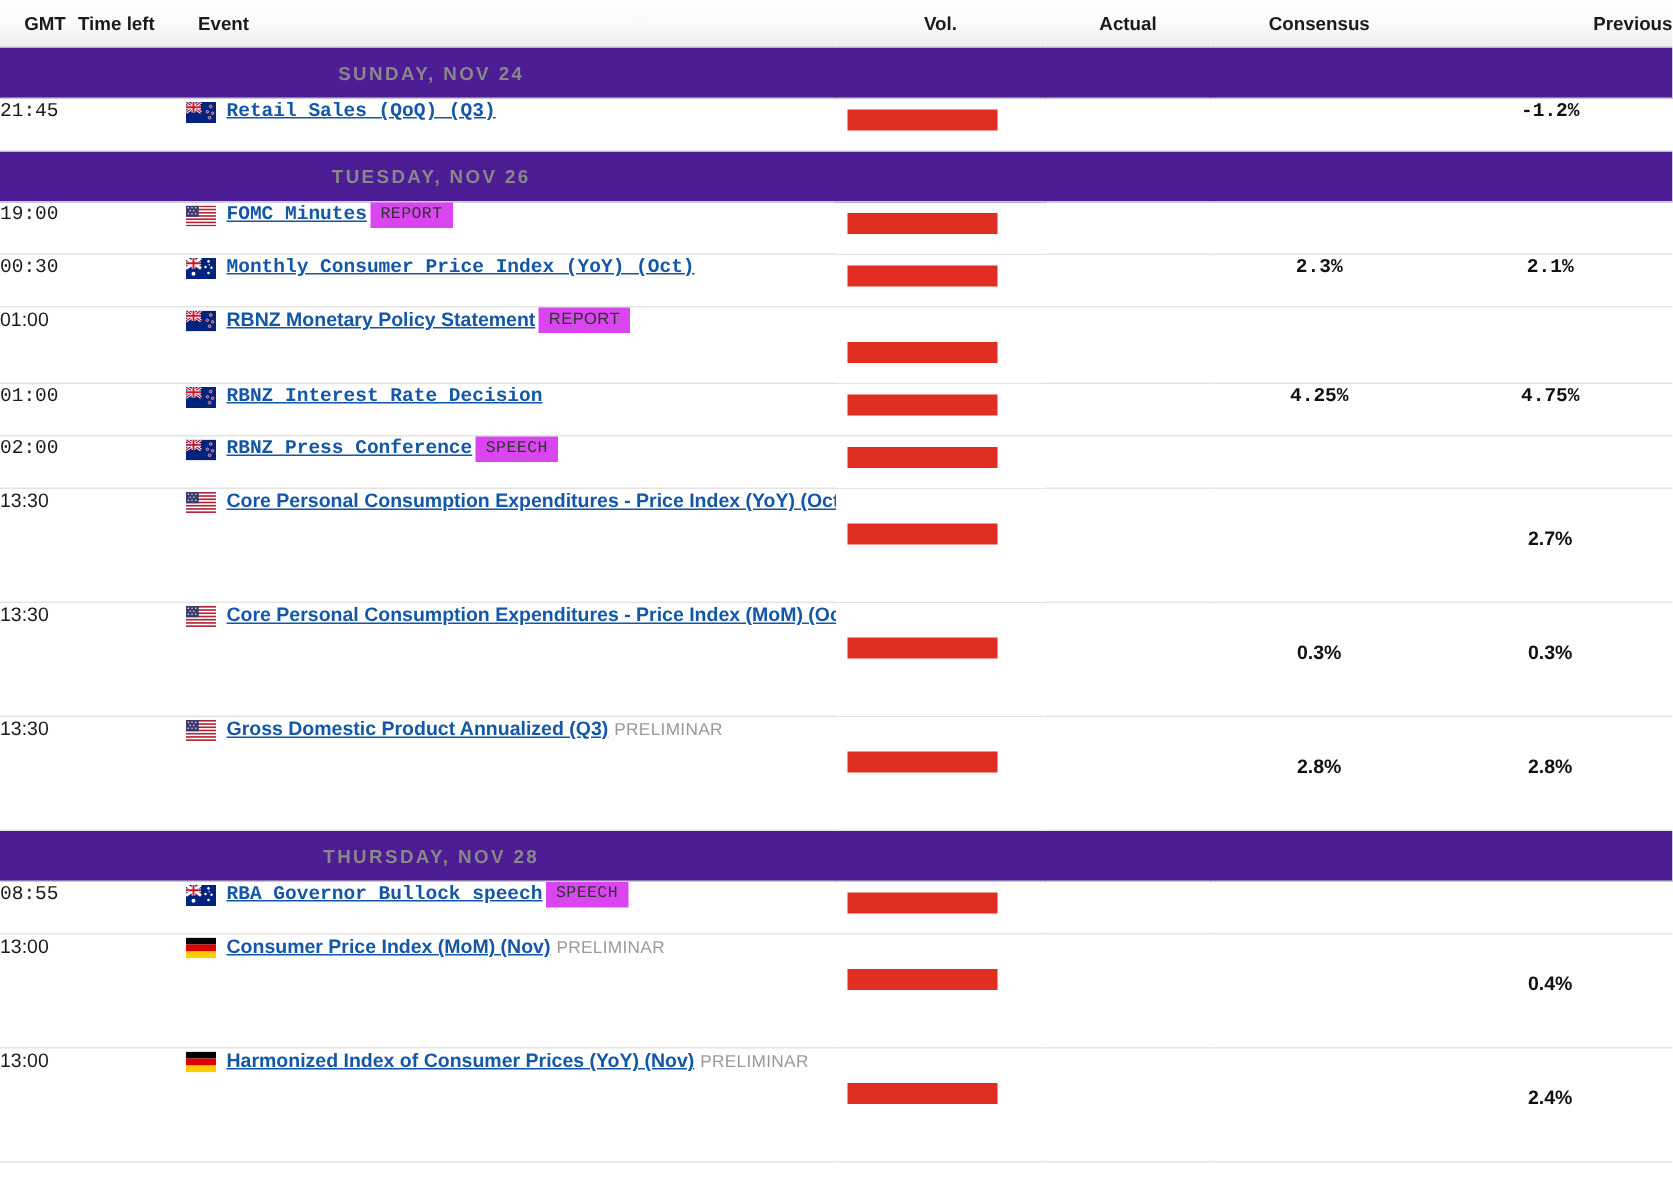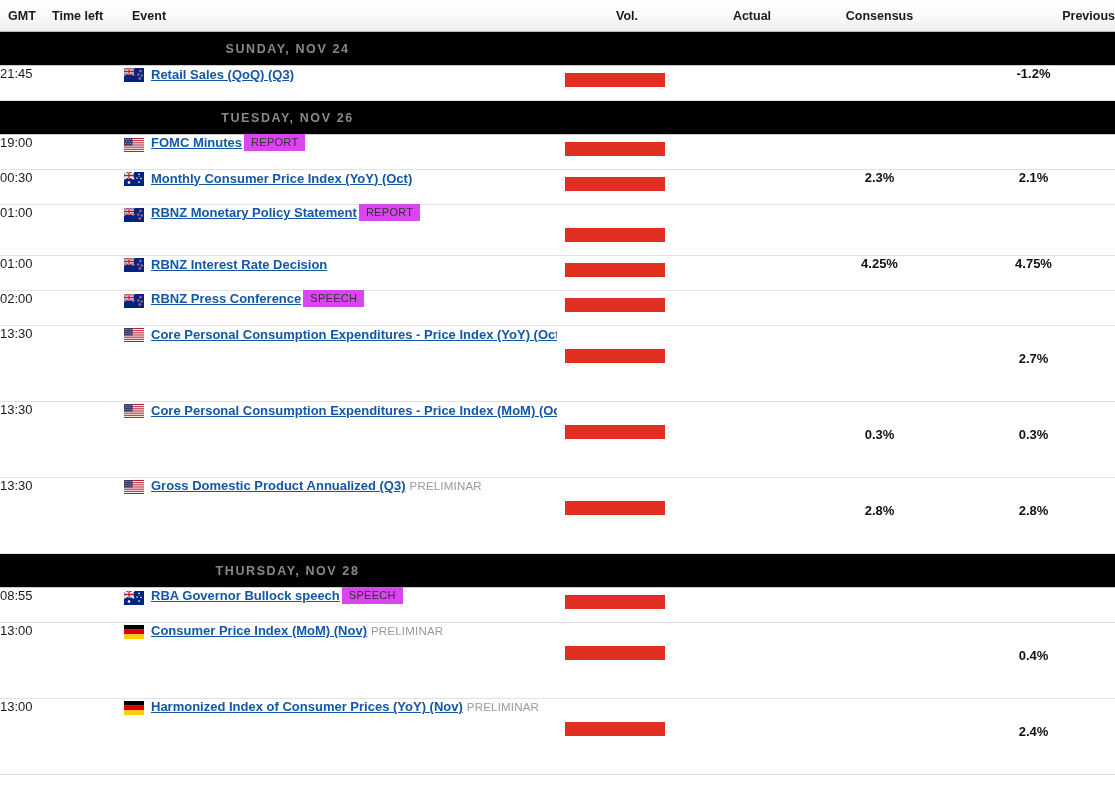--- a/index.html
+++ b/index.html
@@ -27,31 +27,31 @@
     background: linear-gradient(to bottom, #ffffff 0%, #fbfbfb 45%, #eeeeee 100%);
     border-bottom: 1px solid #b9b9b9;
     font-size: 12.5px;
     font-weight: bold;
     color: #1a1a1a;
     height: 31px;
     padding: 0;
     vertical-align: middle;
     white-space: nowrap;
   }
-  .th-gmt      { width: 52px;  text-align: left; padding-left: 8px !important; }
+  .th-gmt      { width: 52px;  text-align: center; padding-left: 8px !important; }
   .th-timeleft { width: 72px;  text-align: left; }
   .th-event    { width: 433px; text-align: left; padding-left: 8px !important; }
   .th-vol      { width: 140px; text-align: center; }
   .th-actual   { width: 110px; text-align: center; }
   .th-cons     { width: 145px; }
   .th-prev     { width: 163px; text-align: right; }
 
   
   .day-row td {
-    background: #000000;
+    background: #4c1d95;
     border-bottom: 1px solid #cccccc;
     height: 33px;
     padding: 0;
     text-align: center;
     vertical-align: middle;
   }
   .day-label {
     font-size: 12.5px;
     font-weight: bold;
     color: #888888;
@@ -59,38 +59,38 @@
     padding-right: 540px;
   }
 
   
   .ev-row td {
     border-bottom: 1px solid #e3e3e3;
     padding: 0;
     vertical-align: top;
     background: #ffffff;
   }
-  .ev-row.h-1 td { height: 34px; }
+  .ev-row.h-1 td { height: 34px; font-family: Liberation Mono, monospace; }
   .ev-row.h-2 td { height: 50px; }
 
   .cell-time {
     padding-left: 8px;
     padding-top: 9px;
     font-size: 13px;
     color: #1a1a1a;
     white-space: nowrap;
   }
 
   .cell-event {
     padding-top: 7px;
     padding-left: 8px;
   }
   .ev-inner {
     display: flex;
-    align-items: center;
+    align-items: flex-start;
     gap: 7px;
     white-space: nowrap;
   }
 
   .flag {
     width: 20px;
     height: 14px;
     flex: 0 0 20px;
     position: relative;
     overflow: hidden;

